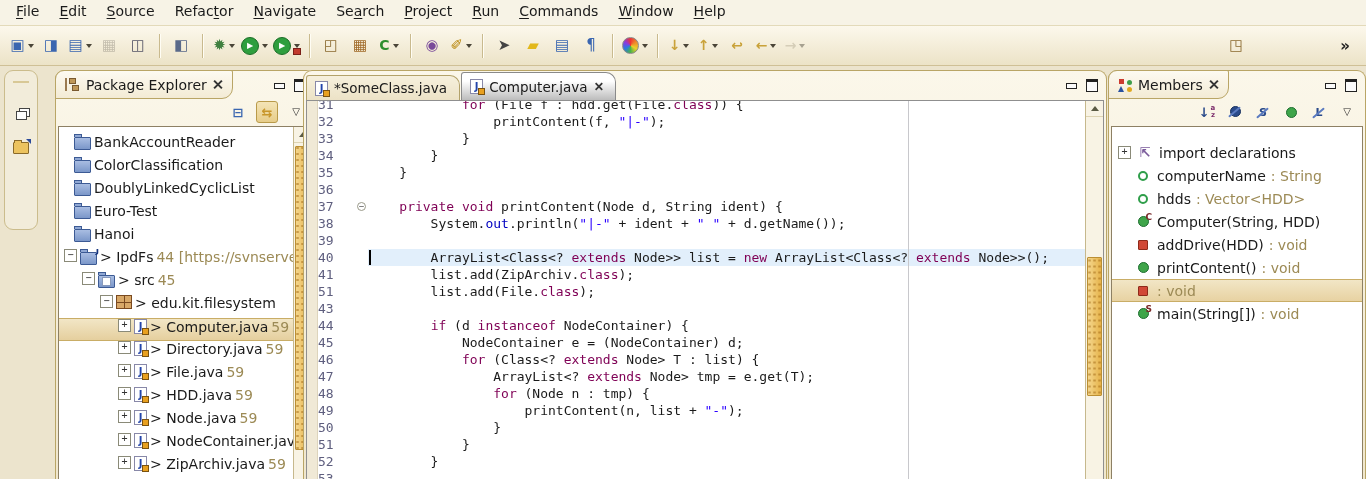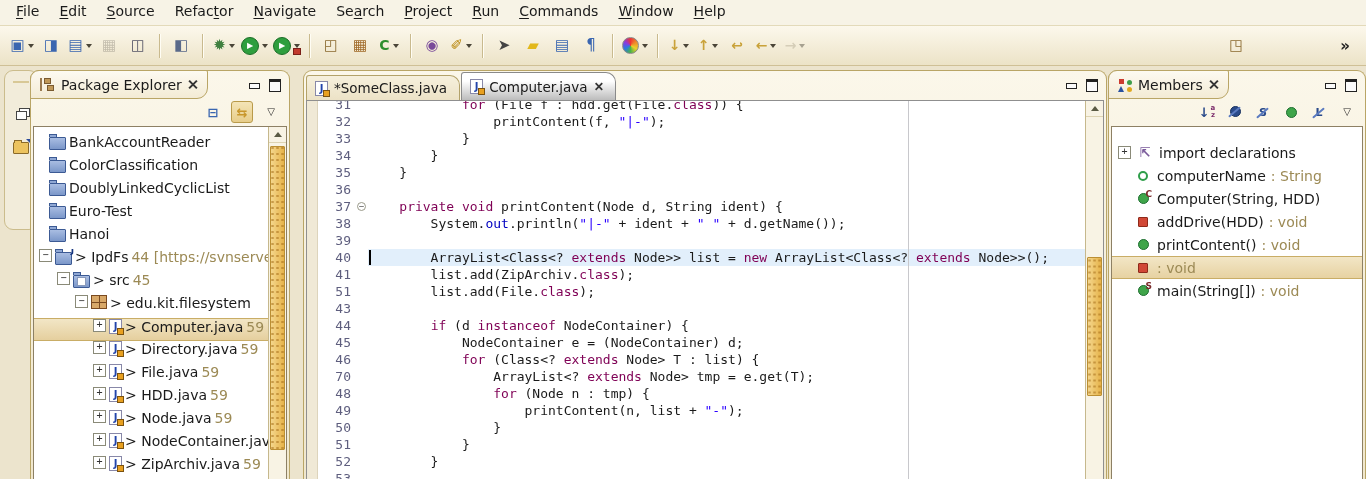--- a/index.html
+++ b/index.html
@@ -41,21 +41,21 @@
   #fastview::before{content:"";width:16px;height:2px;background:#d8c896;margin-bottom:2px}
   .ico-restore{width:9px;height:7px;border:1px solid #444;background:#fdfdfd;
     box-shadow:3px -3px 0 -1px #fdfdfd,3px -3px 0 0 #444;margin:4px 0 0 0}
   .ico-ofolder{width:14px;height:10px;background:#ecc35f;border:1px solid #8a6a2a;border-radius:1px;position:relative}
   .ico-ofolder::before{content:"";position:absolute;top:-3px;left:0;width:6px;height:2px;background:#ecc35f;border:1px solid #8a6a2a;border-bottom:none}
   .ico-ofolder::after{content:"";position:absolute;right:-3px;top:-4px;width:0;height:0;
     border-top:5px solid #2a4a9a;border-left:5px solid transparent}
   
   .panel{position:absolute;top:4px;bottom:0;border:1px solid #b9a566;border-bottom:none;
     border-radius:9px 9px 0 0;background:linear-gradient(#fbf7ea,#f0e7cd)}
-  #pkg{left:30px;width:258px}
+  #pkg{left:55px;width:258px}
   #edit{left:303px;width:802px}
   #mem{left:1108px;width:256px}
   .vtab{position:absolute;left:-1px;top:-1px;height:27px;display:flex;align-items:center;gap:6px;
     padding:0 10px 0 9px;border:1px solid #b9a566;border-radius:9px 2px 11px 0;
     background:linear-gradient(#fdfaf1,#f3ebd5);white-space:nowrap}
   .mm{position:absolute;right:8px;top:8px;display:flex;gap:9px;align-items:center}
   .ico-min{width:9px;height:4px;border:1px solid #222;background:#fafafa}
   .ico-max{width:10px;height:9px;border:1px solid #222;border-top-width:3px;background:#fafafa}
   .x{position:relative;width:9px;height:9px;display:inline-block}
   .x::before,.x::after{content:"";position:absolute;left:4px;top:-1px;width:2px;height:11px;background:#333}
@@ -96,21 +96,21 @@
     background-size:5px 6px,100% 100%;background-position:center,center}
   
   #etabs{position:absolute;top:0;left:2px;right:60px;height:29px;display:flex;align-items:flex-end;overflow:hidden}
   .etab{height:24px;display:flex;align-items:center;gap:6px;padding:0 12px 0 8px;margin-right:1px;
     border:1px solid #b3a26a;border-bottom:none;border-radius:3px 10px 0 0;
     background:linear-gradient(#f6f0dd,#ece2c6);white-space:nowrap;font-size:13.5px}
   .etab.active{background:linear-gradient(#ffffff 30%,#bcbcbc);border-color:#8a8a8a;height:27px;position:relative;z-index:2}
   #codewrap{position:absolute;top:29px;left:2px;right:2px;bottom:0;background:#fff;
     border:1px solid #8f8f8f;border-bottom:none;overflow:hidden;display:flex}
   .annot{flex:none;width:10px;background:#f0e9d6;border-right:1px solid #ddd4bc}
-  .gcol{flex:none;width:33px;text-align:right;padding-right:4px;box-sizing:content-box;color:#5e5e7e}
+  .gcol{flex:none;width:33px;text-align:left;padding-right:4px;box-sizing:content-box;color:#5e5e7e}
   .fcol{flex:none;width:13px}
   .ccol{flex:1;position:relative;overflow:hidden}
   .gcol,.fcol,.ccol{font:13px/17px "DejaVu Sans Mono","Liberation Mono",monospace}
   .shift{margin-top:-5px;position:relative}
   .cl{height:17px;white-space:pre}
   .cl.cur{background:#e2effb;position:relative}
   .caret{position:absolute;left:1px;top:1px;width:2px;height:15px;background:#000}
   .k{color:#7f0055;font-weight:normal}
   .s{color:#2a00ff}
   .i{color:#0000c0;}
@@ -454,21 +454,21 @@
             <div class="cl">37</div>
             <div class="cl">38</div>
             <div class="cl">39</div>
             <div class="cl">40</div>
             <div class="cl">41</div>
             <div class="cl">51</div>
             <div class="cl">43</div>
             <div class="cl">44</div>
             <div class="cl">45</div>
             <div class="cl">46</div>
-            <div class="cl">70</div>
+            <div class="cl">47</div>
             <div class="cl">48</div>
             <div class="cl">49</div>
             <div class="cl">50</div>
             <div class="cl">51</div>
             <div class="cl">52</div>
             <div class="cl">53</div>
           </div>
         </div>
       <div class="fcol">
           <div class="shift" id="fcol-in">
@@ -587,20 +587,30 @@
                 <span class="mi-ring"></span>
               </span>
             </span>
             <span>computerName</span>
             <span class="mtype"> : String</span>
           </div>
           <div class="mrow">
             <span style="width: 11px; flex: 0 0 auto;"></span>
             <span style="display: flex;">
               <span class="mi">
+                <span class="mi-ring"></span>
+              </span>
+            </span>
+            <span>hdds</span>
+            <span class="mtype"> : Vector&lt;HDD&gt;</span>
+          </div>
+          <div class="mrow">
+            <span style="width: 11px; flex: 0 0 auto;"></span>
+            <span style="display: flex;">
+              <span class="mi">
                 <span class="mi-pub"></span>
                 <b class="sup">C</b>
               </span>
             </span>
             <span>Computer(String, HDD)</span>
           </div>
           <div class="mrow">
             <span style="width: 11px; flex: 0 0 auto;"></span>
             <span style="display: flex;">
               <span class="mi">

